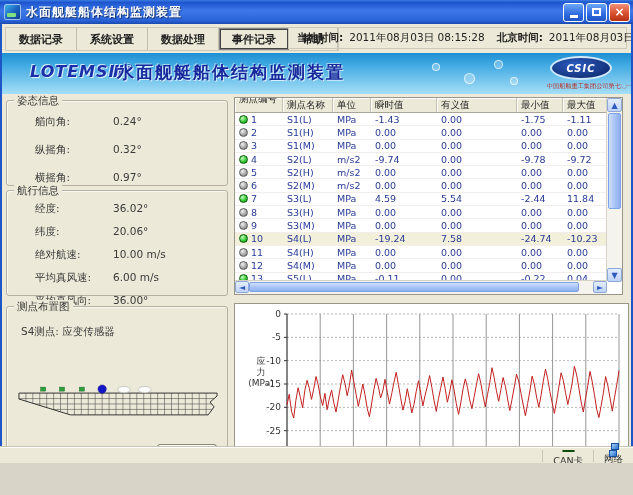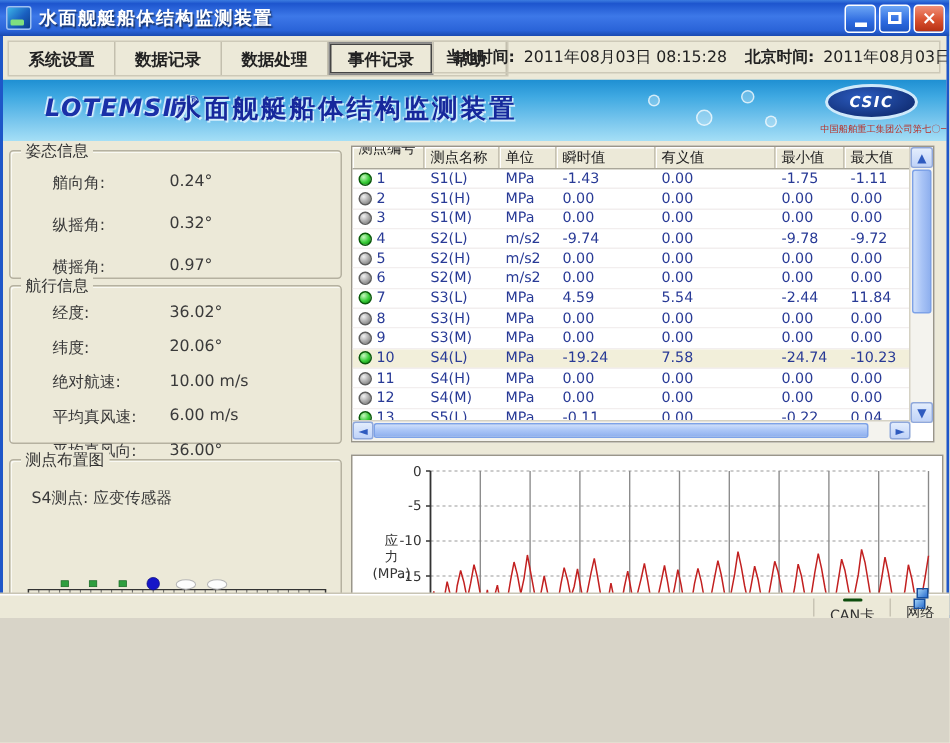--- a/index.html
+++ b/index.html
@@ -1,17 +1,17 @@
 <!DOCTYPE html>
 <html><head>
 <meta charset="utf-8">
 <style>
   html,body{margin:0;padding:0;}
   body{font-family:"DejaVu Sans",sans-serif;background:#d8d4c8;}
-  .window{position:relative;width:633px;height:412px;overflow:hidden;background:#ECE9D8;}
+  .window{position:relative;width:633px;height:463px;overflow:hidden;background:#ECE9D8;}
   .frame{position:absolute;inset:0;border:2px solid #1E56C8;border-top:none;pointer-events:none;z-index:50;}
 
   
   .titlebar{position:absolute;left:0;top:0;width:633px;height:24px;
     background:linear-gradient(180deg,#3C7CE0 0%,#1D55CE 10%,#3D78E8 45%,#2A63D8 85%,#1A4AB0 100%);
     display:flex;align-items:center;color:#fff;z-index:60;}
   .app-icon{width:15px;height:14px;margin:0 5px 0 4px;border:1px solid #9ec1f0;border-radius:2px;
     background:linear-gradient(135deg,#3db5e8 0%,#1a5fc0 55%,#0c3f8c 100%);position:relative;}
   .app-icon:after{content:"";position:absolute;left:2px;bottom:2px;width:9px;height:4px;background:#7fe07f;border-radius:1px;}
   .title-text{font-size:12px;font-weight:bold;text-shadow:1px 1px 1px rgba(0,0,0,.55);letter-spacing:1px;flex:1;}
@@ -134,22 +134,22 @@
           <i></i>
         </div>
       <div class="tb-btn btn-close">
           <span>×</span>
         </div>
     </div>
   </div>
 
   <div class="toolbar">
     <div class="menu-strip">
+        <div class="menu-btn">数据记录</div>
         <div class="menu-btn">系统设置</div>
-        <div class="menu-btn">数据记录</div>
         <div class="menu-btn">数据处理</div>
         <div class="menu-btn active">事件记录</div>
         <div class="menu-btn">帮助</div>
       </div>
     <div class="time-strip">
       <b>当地时间:</b>
       <span class="time-val">2011年08月03日 08:15:28</span>
       <span style="width:14px"></span>
       <b>北京时间:</b>
       <span class="time-val">2011年08月03日 08:15:28</span>

